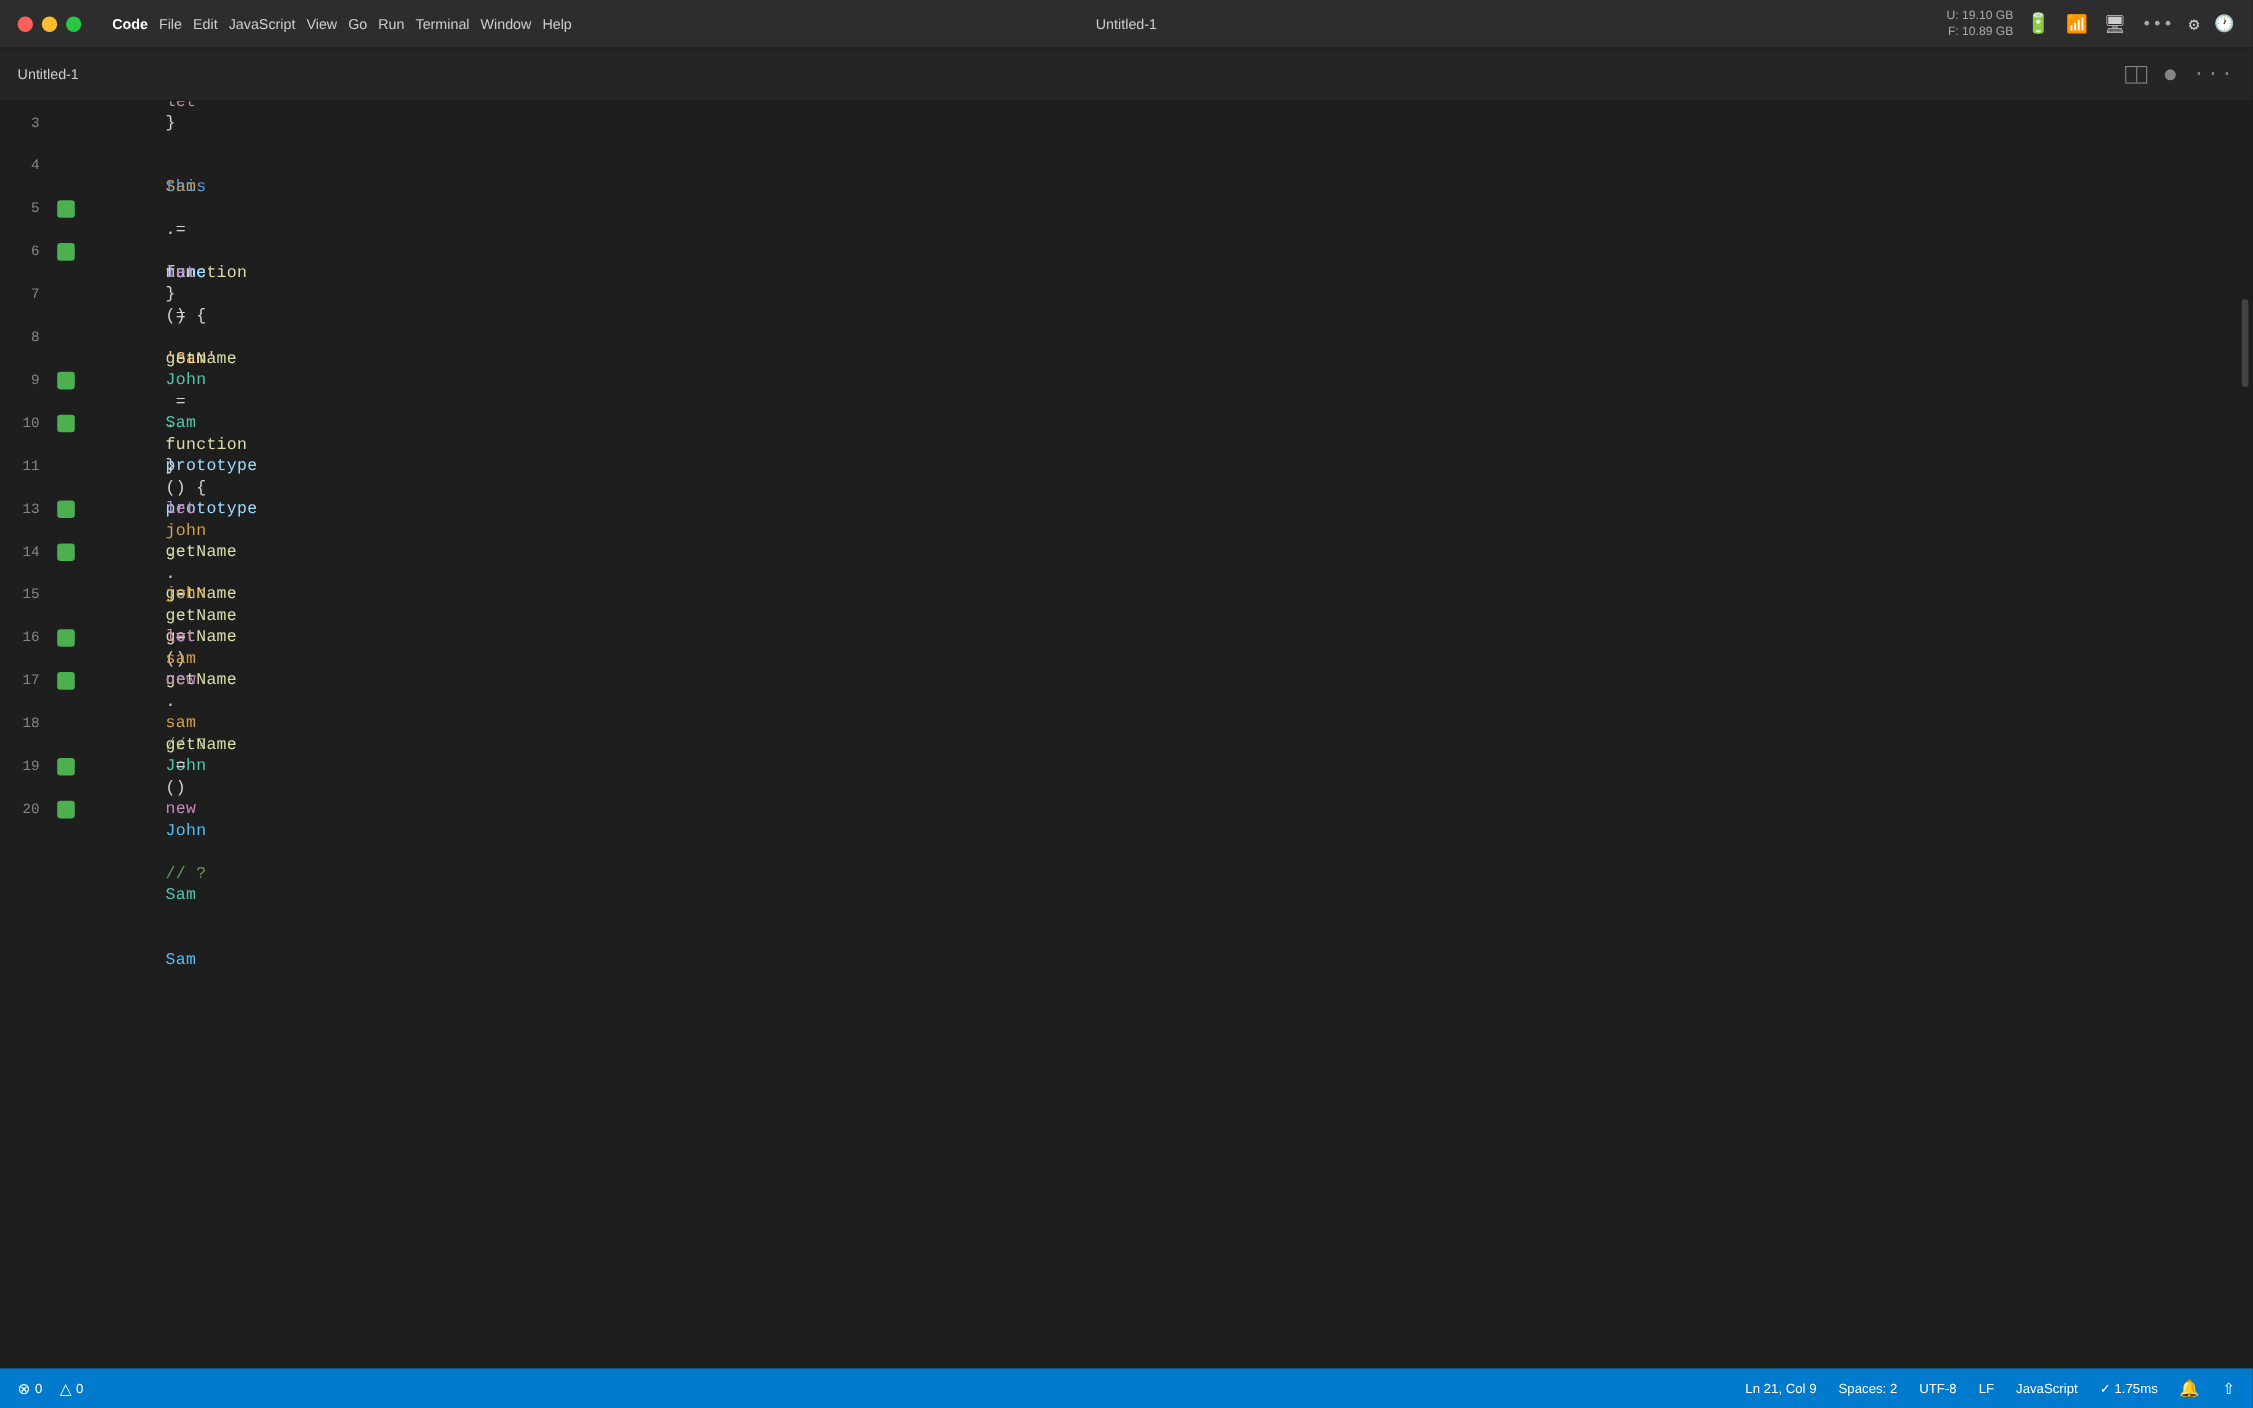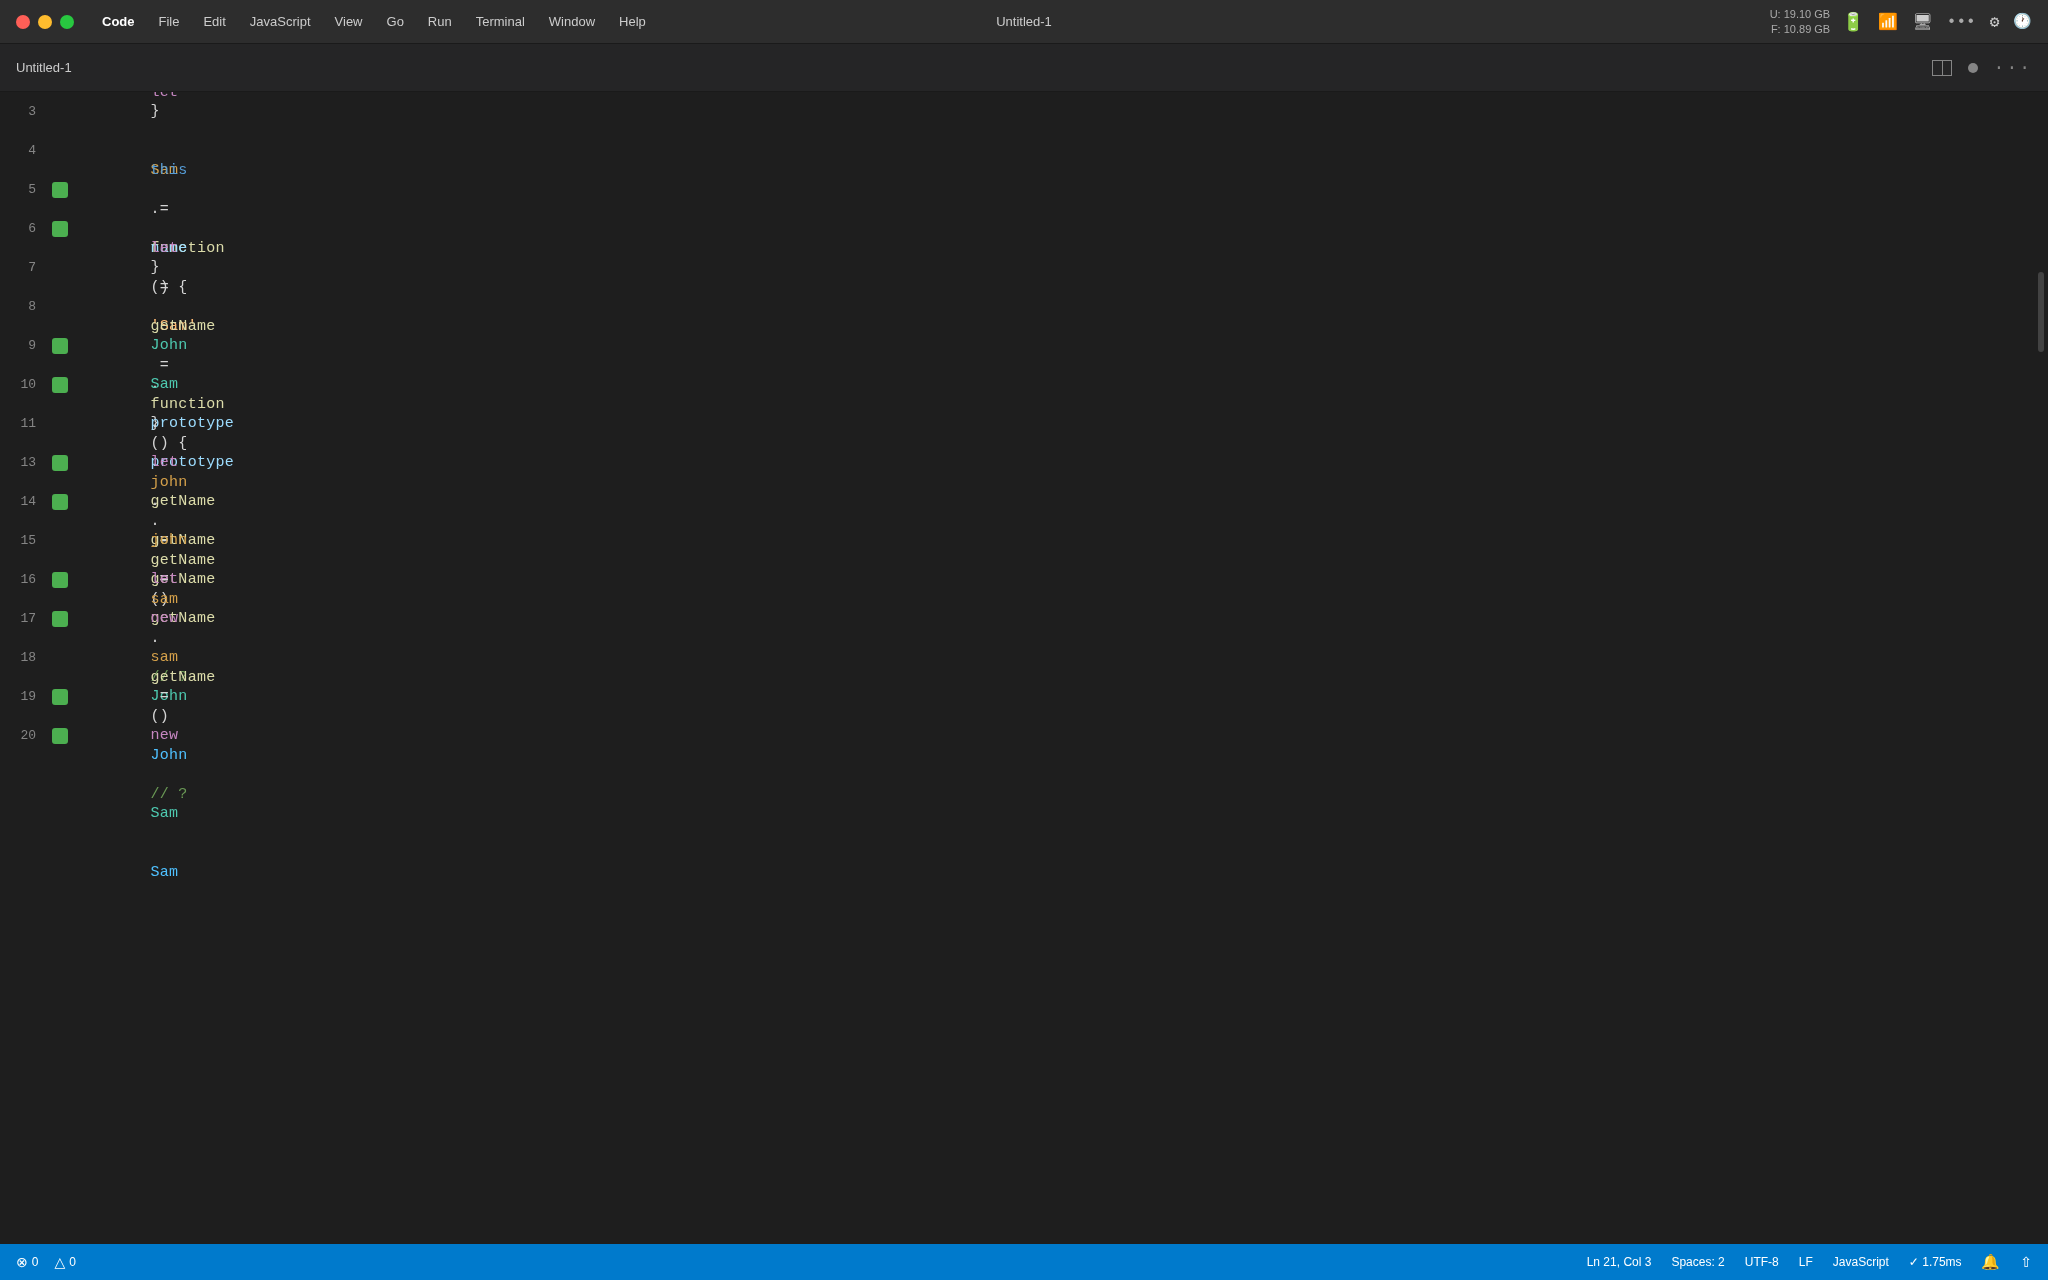--- a/index.html
+++ b/index.html
@@ -35,21 +35,21 @@
       border-radius: 50%;
       display: inline-block;
     }
     .traffic-close { background: #ff5f57; }
     .traffic-min { background: #febc2e; }
     .traffic-max { background: #28c840; }
 
     .titlebar-menu {
       display: flex;
       align-items: center;
-      gap: 24px;
+      gap: 10px;
       margin-left: 20px;
     }
     .titlebar-menu span {
       color: #cccccc;
       font-size: 13px;
       font-family: -apple-system, BlinkMacSystemFont, sans-serif;
       cursor: pointer;
     }
 
     .titlebar-center {
@@ -497,21 +497,21 @@
       <span style="font-size:14px;">⊗</span>
       <span>0</span>
     </div>
     <div class="status-item">
       <span style="font-size:14px;">△</span>
       <span>0</span>
     </div>
   </div>
   <div class="status-bar-right">
     <div class="status-item">
-      <span>Ln 21, Col 3</span>
+      <span>Ln 21, Col 9</span>
     </div>
     <div class="status-item">
       <span>Spaces: 2</span>
     </div>
     <div class="status-item">
       <span>UTF-8</span>
     </div>
     <div class="status-item">
       <span>LF</span>
     </div>

